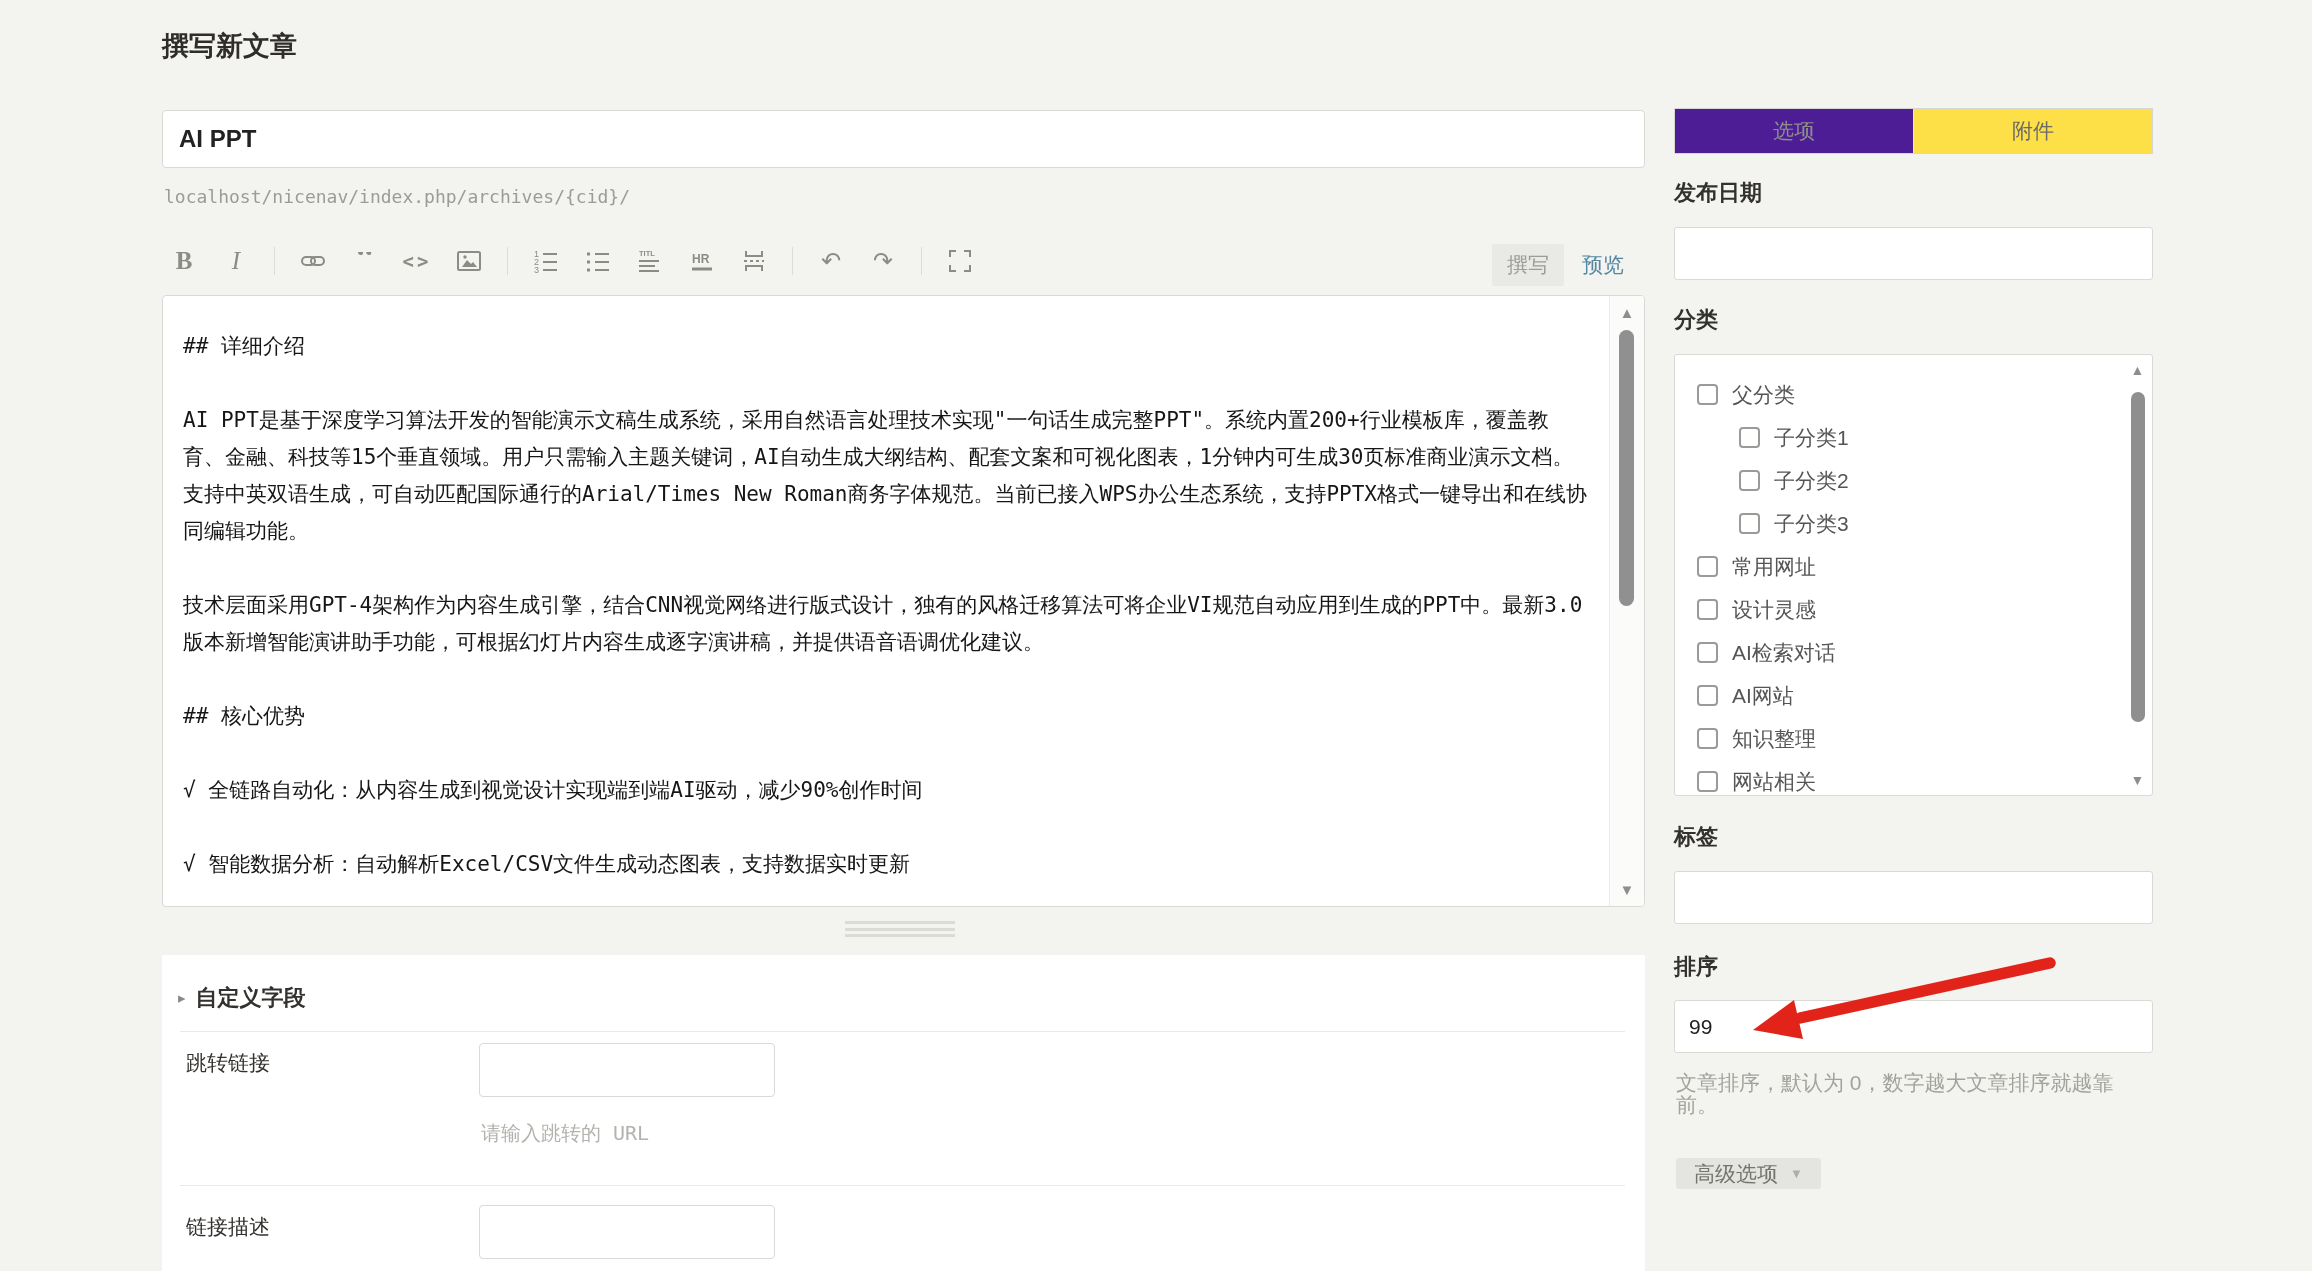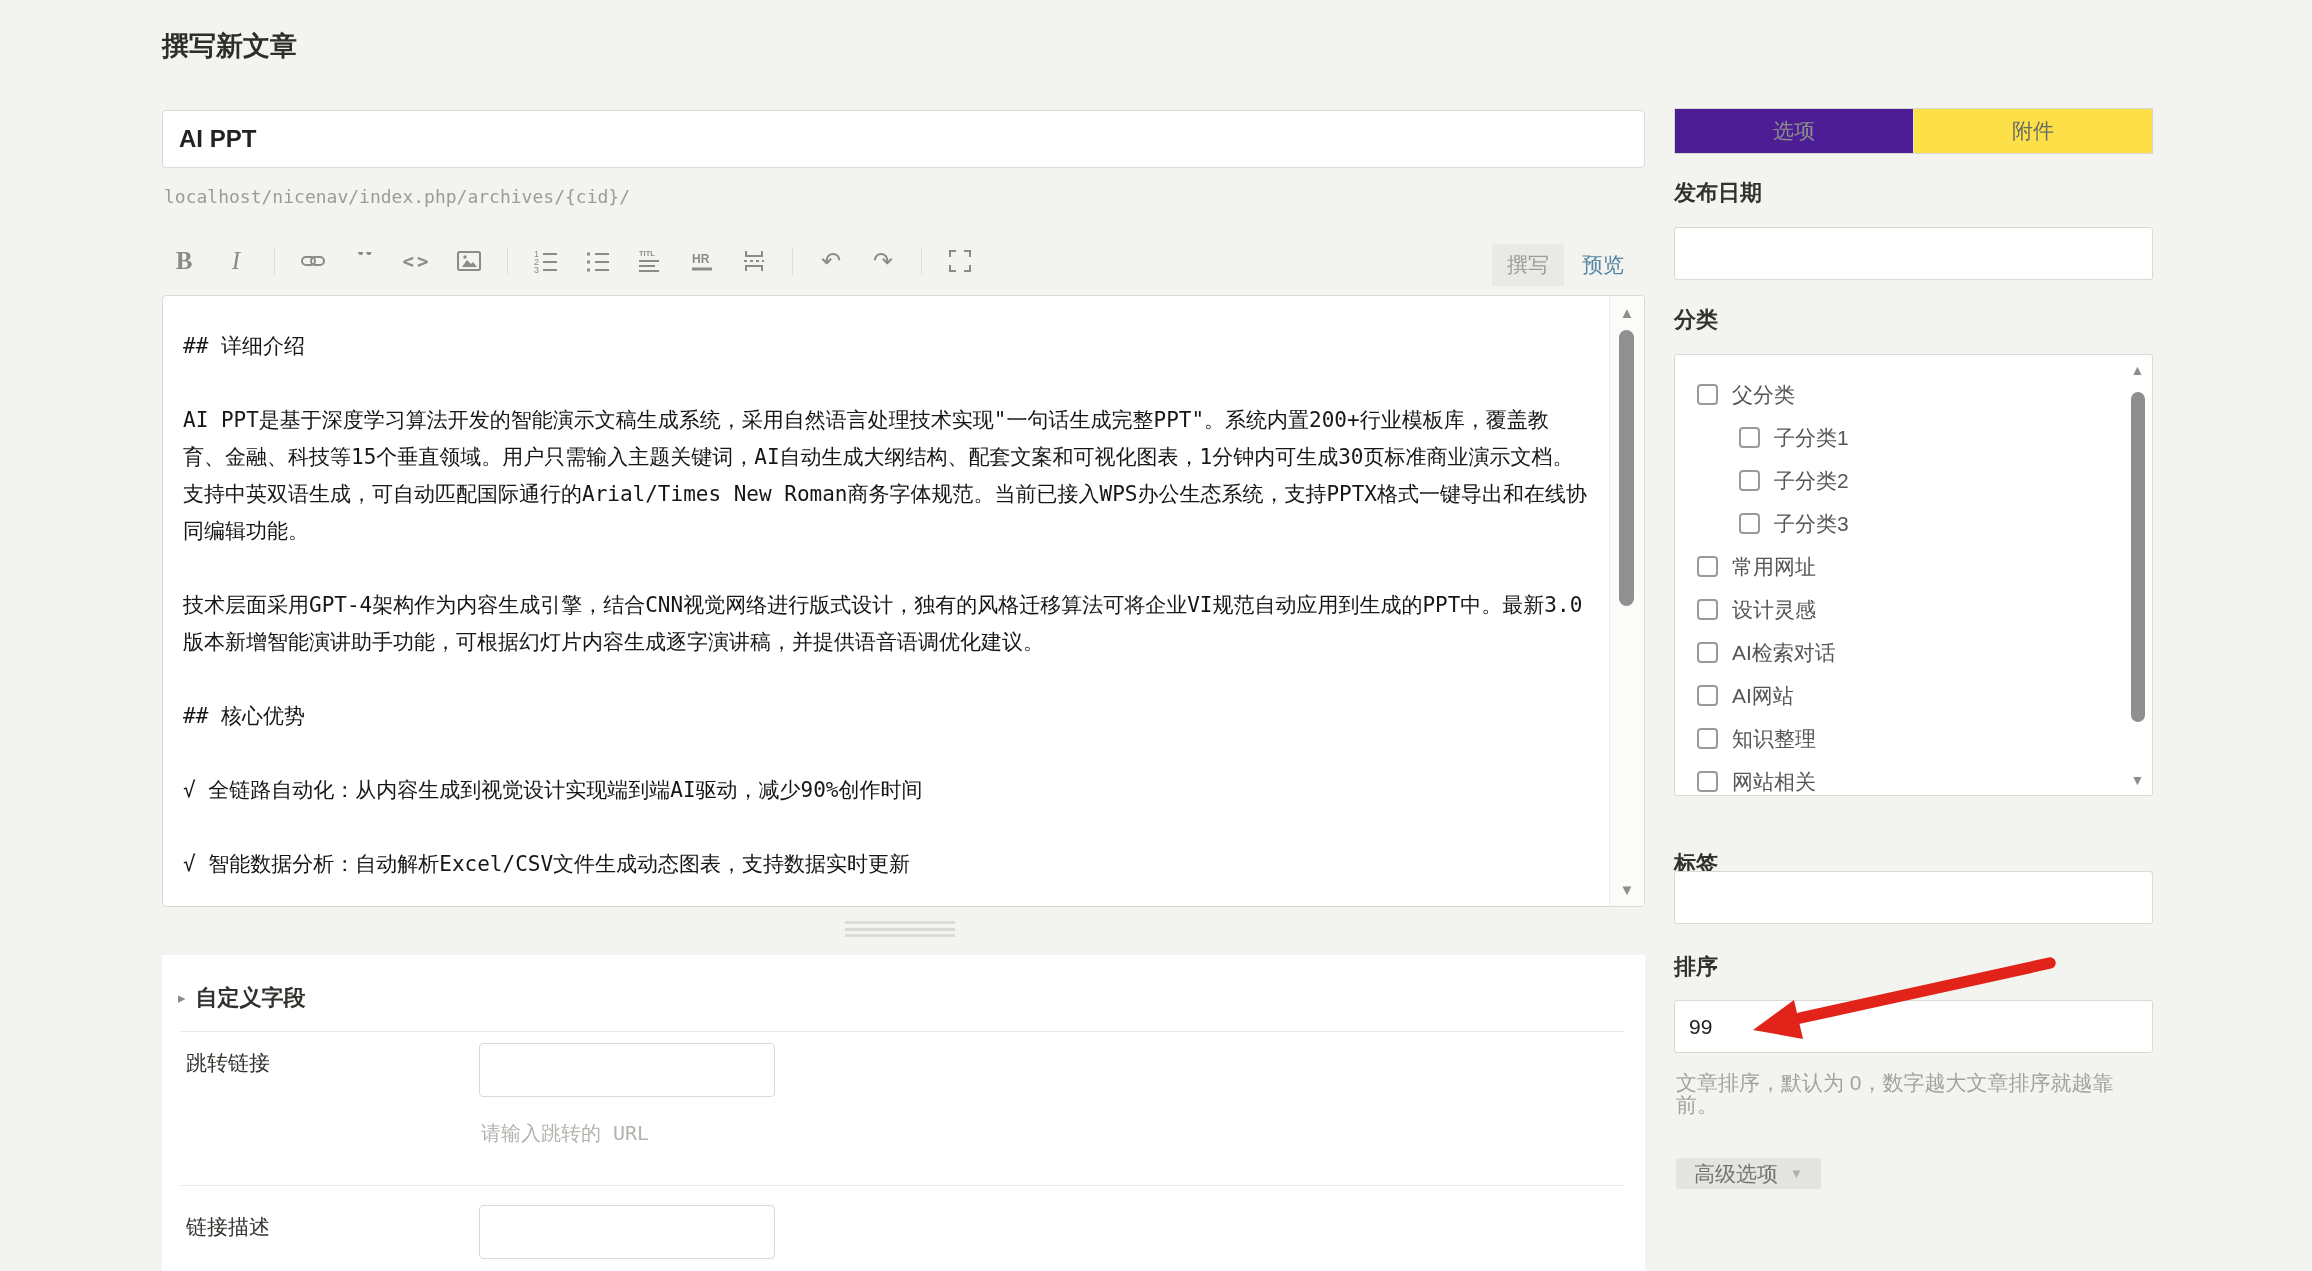--- a/index.html
+++ b/index.html
@@ -287,21 +287,21 @@
         <span class="cat-label">网站相关</span>
       </div>
   </div>
   <div class="cat-scroll">
     <span class="sarrow" style="top:6px;">▲</span>
     <span class="sthumb" style="top:36px;height:330px;"></span>
     <span class="sarrow" style="bottom:6px;">▼</span>
   </div>
 </div>
 
-<div class="abs side-h" style="left:1674px;top:822px;margin-top:27px;">标签</div>
+<div class="abs side-h" style="left:1674px;top:822px;">标签</div>
 <input class="abs side-input" style="left: 1674px; top: 871px;" value="">
 
 <div class="abs side-h" style="left:1674px;top:952px;">排序</div>
 <input class="abs side-input" style="left: 1674px; top: 1000px;" value="99">
 
 <div class="abs order-help" style="left:1676px;top:1072px;">文章排序，默认为 0，数字越大文章排序就越靠前。</div>
 
 <button class="abs adv-btn" style="left:1676px;top:1158px;">
   <span>高级选项</span>
   <span class="dd">▼</span>

